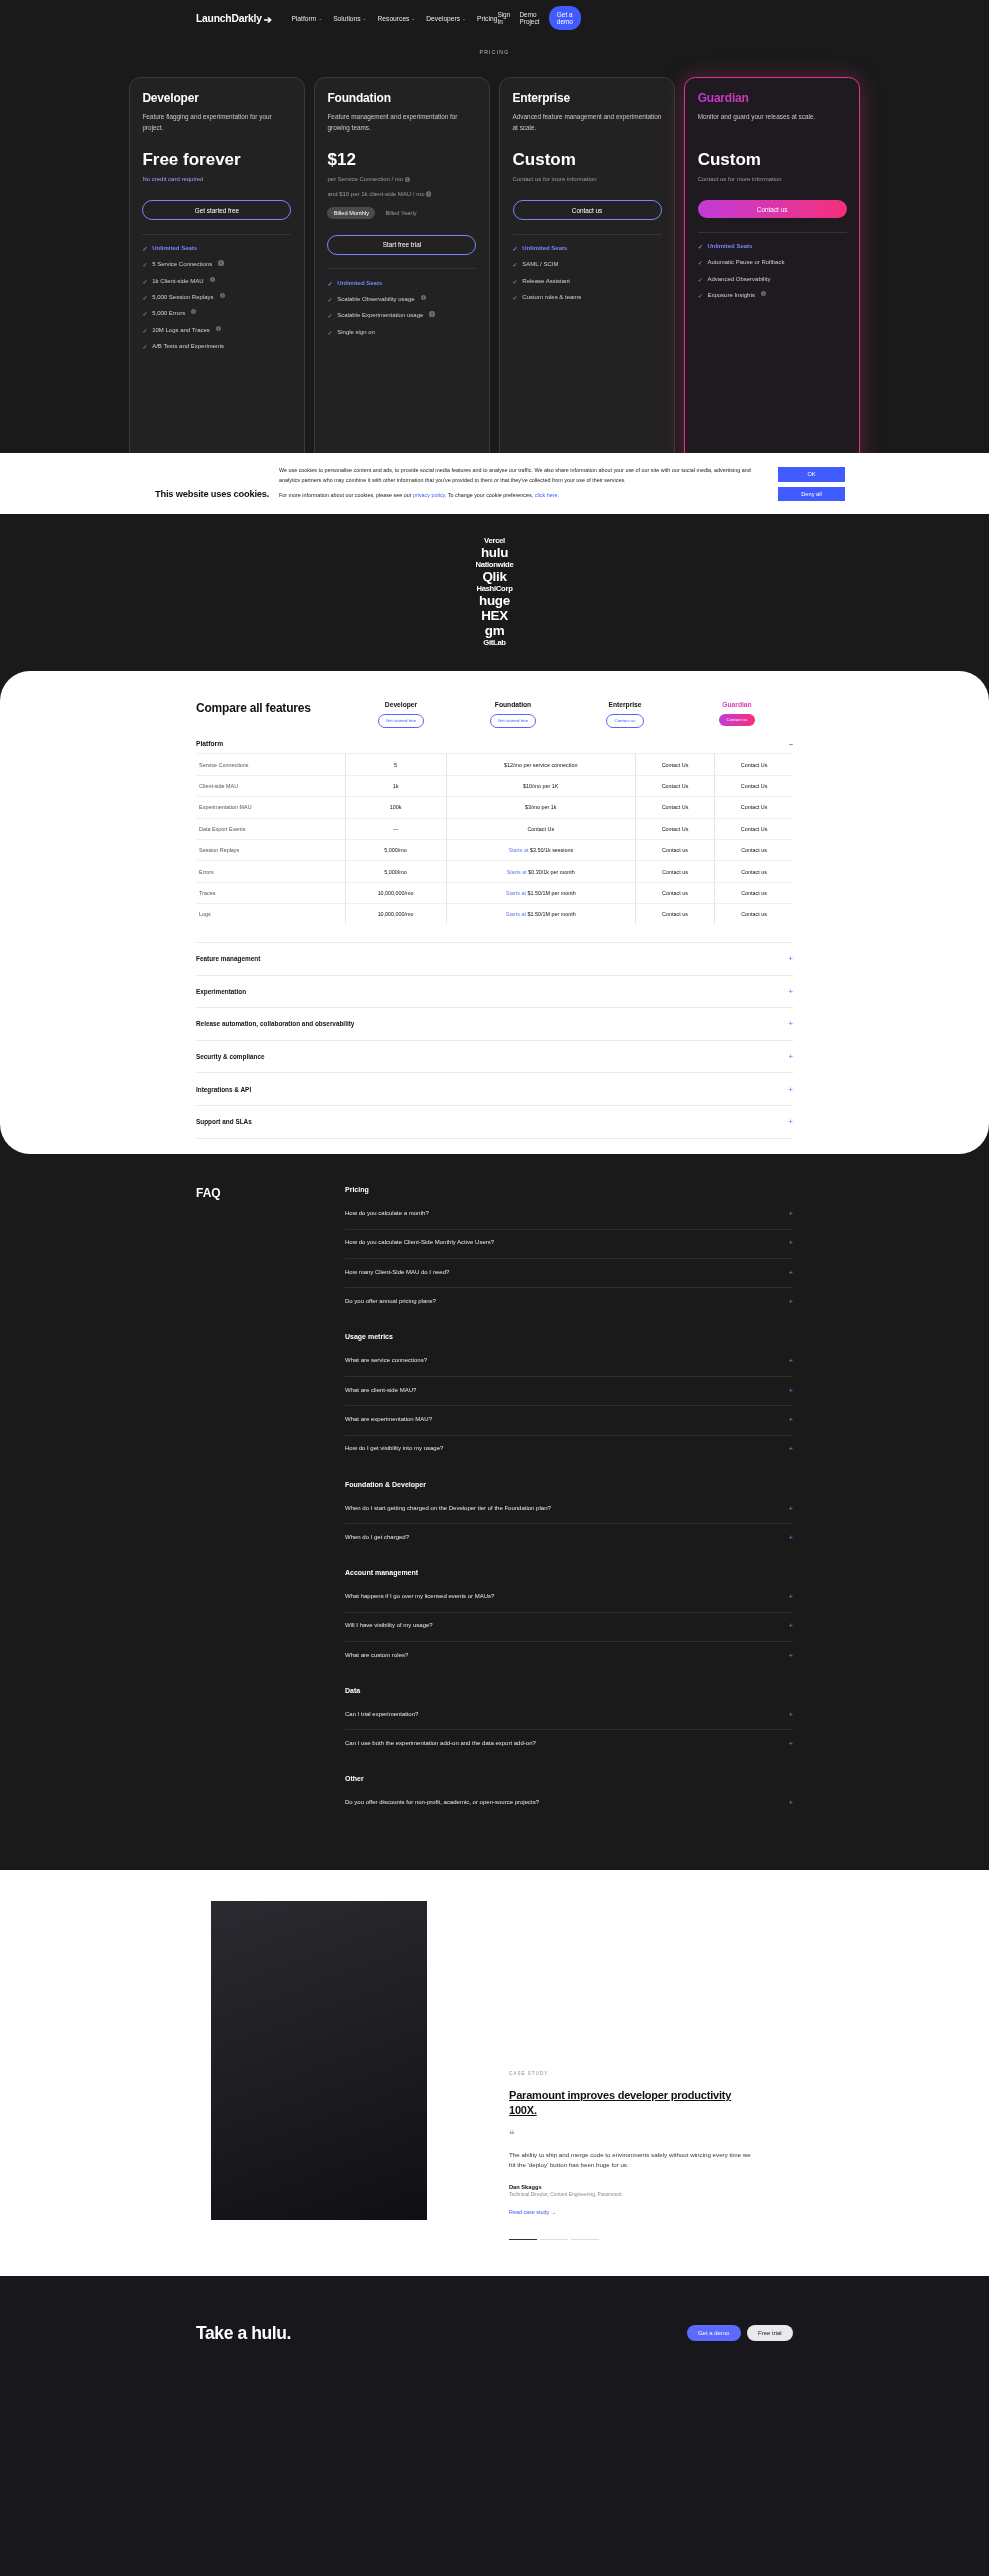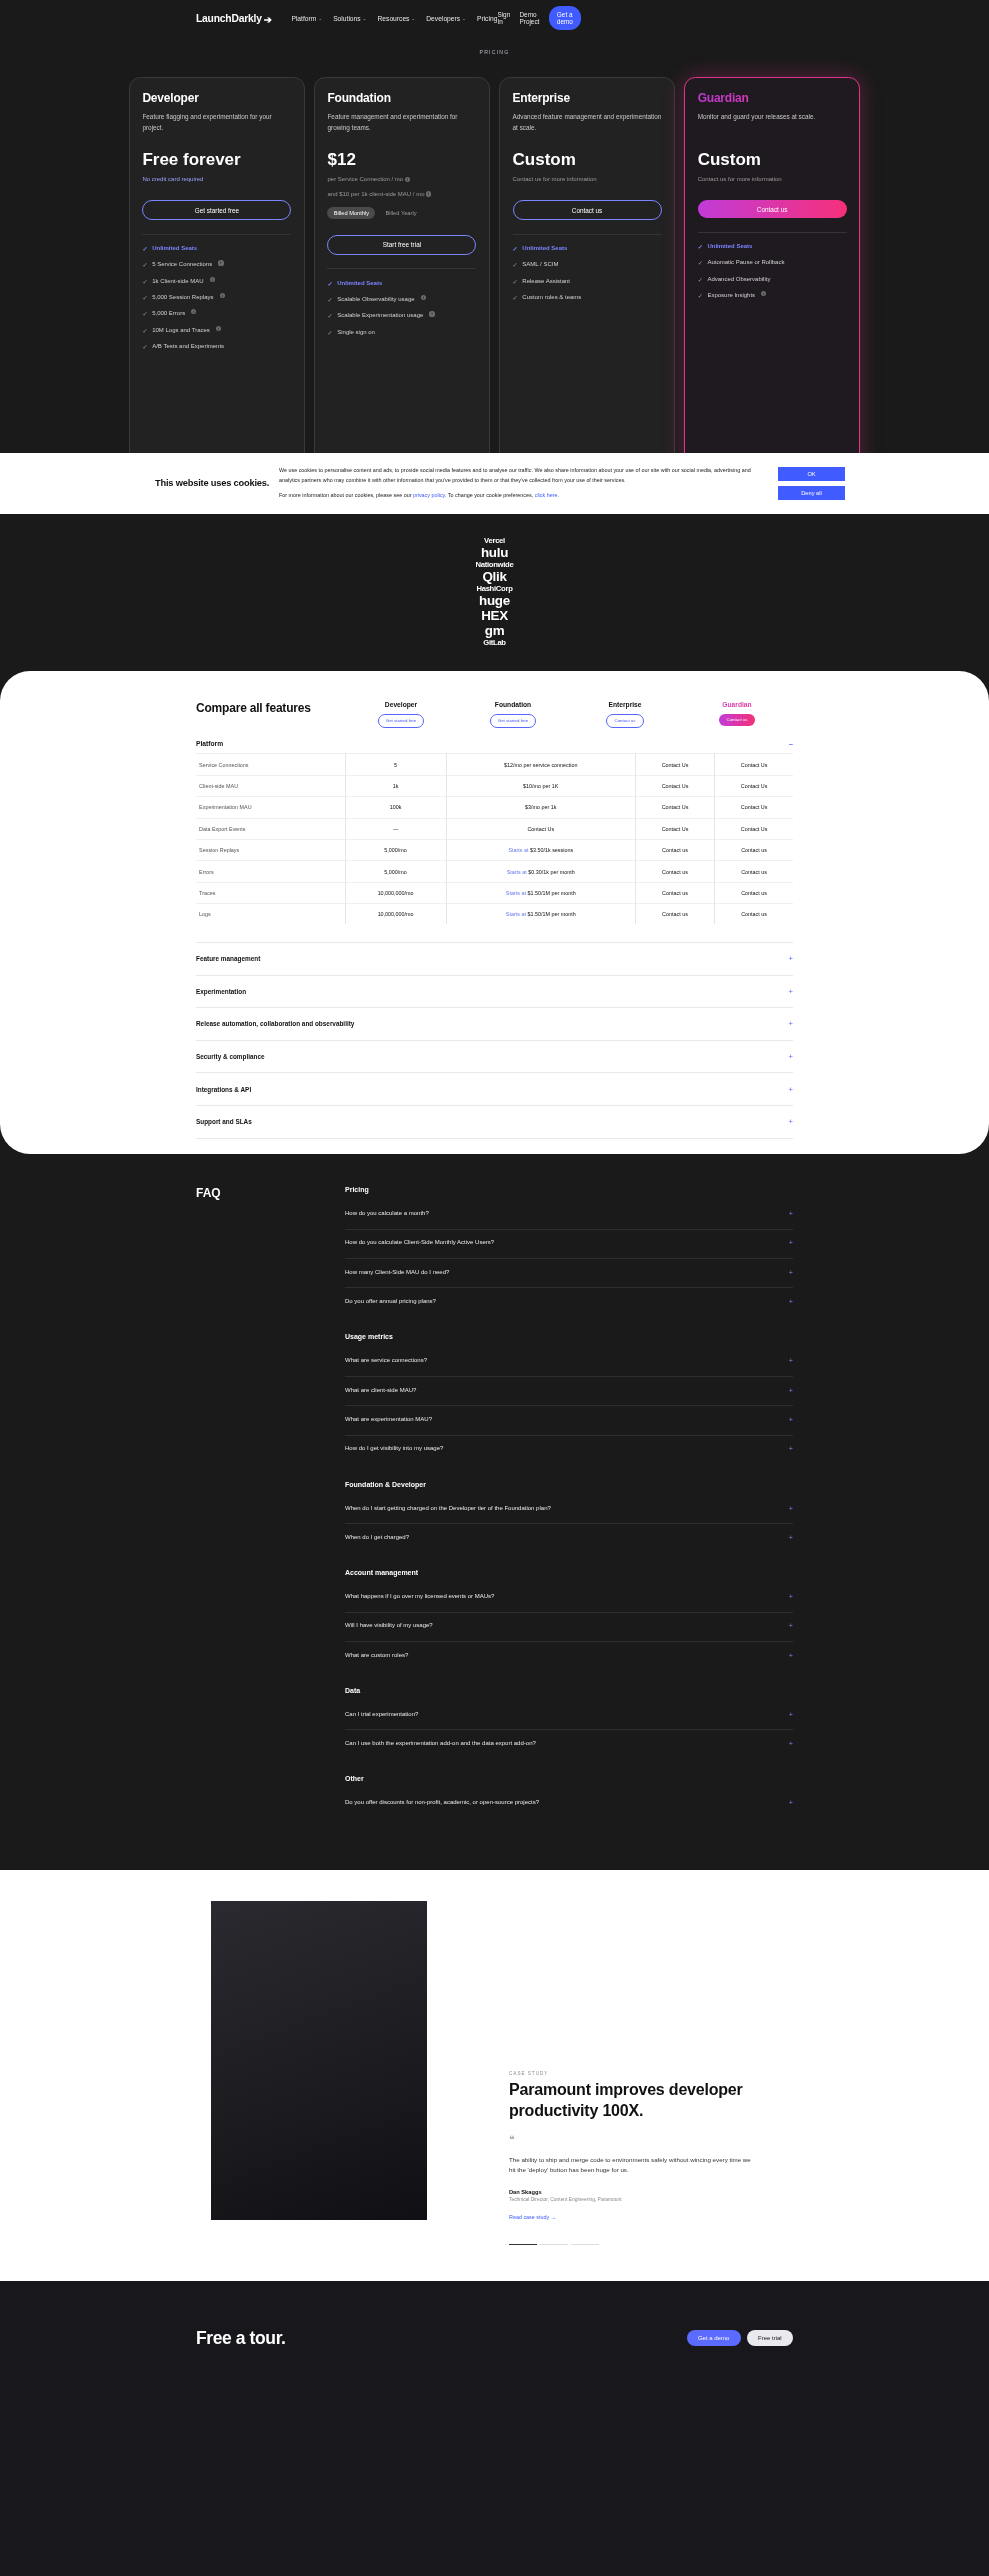--- a/index.html
+++ b/index.html
@@ -62,21 +62,21 @@
   .cta.grad { border:none; color:#fff; background:linear-gradient(90deg,#c13bd8,#f6307a); }
   .feats { margin-top:13.4px; border-top:0.5px solid #343434; padding-top:9.3px; }
   .feat { display:flex; gap:4.6px; align-items:flex-start; font-size:6px; line-height:1.6; color:#d2d2d2; margin-bottom:6.7px; }
   .feat .chk { color:#9b9b9b; font-size:6.2px; line-height:1.5; }
   .feat.hl { color:#7b84ff; font-weight:700; }
   .feat.hl .chk { color:#7b84ff; }
 
   
   .cookie {
     position:absolute; left:0; width:989px; background:#fff; color:#111;
-    padding:13.4px 144px 13.4px 155px; display:flex; gap:6px; align-items:center; z-index:50;
+    padding:13.4px 144px 13.4px 155px; display:flex; gap:6px; align-items:flex-end; z-index:50;
   }
   .cookie h3 { font-size:9.3px; font-weight:700; line-height:1.35; width:118px; flex:none; letter-spacing:-0.2px; }
   .cookie p { font-size:5.4px; line-height:1.75; color:#222; }
   .cookie p + p { margin-top:6.2px; }
   .cookie a { color:#3b5bfd; }
   .cookie-btns { margin-left:auto; display:flex; flex-direction:column; gap:5.2px; flex:none; }
   .cookie-btn { background:#405bff; color:#fff; font-size:5.7px; width:67px; text-align:center; padding:4.1px 0; cursor:pointer; border:none; }
 
   
   .logoband { text-align:center; padding:27px 0 24px; background:#1a1a1a; }
@@ -122,21 +122,21 @@
   .faq-q { display:flex; justify-content:space-between; gap:10.3px; align-items:flex-start;
     border-bottom:0.5px solid #2e2e2e; padding:8.8px 0; font-size:6px; line-height:1.5; cursor:pointer; color:#eaeaea; }
   .faq-q:last-child { border-bottom:none; }
   .faq-q .pm { color:#7b84ff; font-size:7.2px; flex:none; }
 
   
   .case { background:#fff; color:#111; display:flex; padding:31px 0 36px 211px; gap:0; position:relative; }
   .case-img { width:216px; height:319px; background:linear-gradient(160deg,#2a2a30,#101014); flex:none; }
   .case-txt { padding:170px 0 0 82px; width:330px; }
   .case-eyebrow { font-size:4.6px; letter-spacing:1px; color:#8a8a8a; text-transform:uppercase; }
-  .case-h { margin-top:4px; font-size:16px; font-weight:700; line-height:1.3; letter-spacing:-0.2px; }
+  .case-h { margin-top:12px; font-size:11px; font-weight:700; line-height:1.3; letter-spacing:-0.2px;text-decoration:underline; }
   .case-mark { margin-top:11.3px; font-size:10.3px; color:#aaa; }
   .case-quote { margin-top:9.3px; font-size:6.2px; line-height:1.75; color:#333; }
   .case-author { margin-top:12.4px; font-size:5.7px; font-weight:700; }
   .case-role { margin-top:2.6px; font-size:4.9px; color:#888; }
   .case-link { margin-top:11.3px; font-size:5.4px; color:#3b5bfd; display:inline-block; }
   .case-dots { margin-top:23px; display:flex; gap:3.1px; }
   .case-dots i { width:28px; height:1px; background:#ddd; display:block; }
   .case-dots i.on { background:#333; }
 
   
@@ -582,21 +582,21 @@
     <div class="case-dots">
         <i class="on"></i>
         <i></i>
         <i></i>
       </div>
   </div>
 </div>
 
 <div class="tour">
   <div class="tour-inner">
-    <h2>Free a tour.</h2>
+    <h2>Take a hulu.</h2>
     <div class="tour-btns">
       <div class="tour-btn">Get a demo</div>
       <div class="tour-btn alt">Free trial</div>
     </div>
   </div>
   <div class="tour-glow"></div>
 </div>
 
 
 </body></html>

